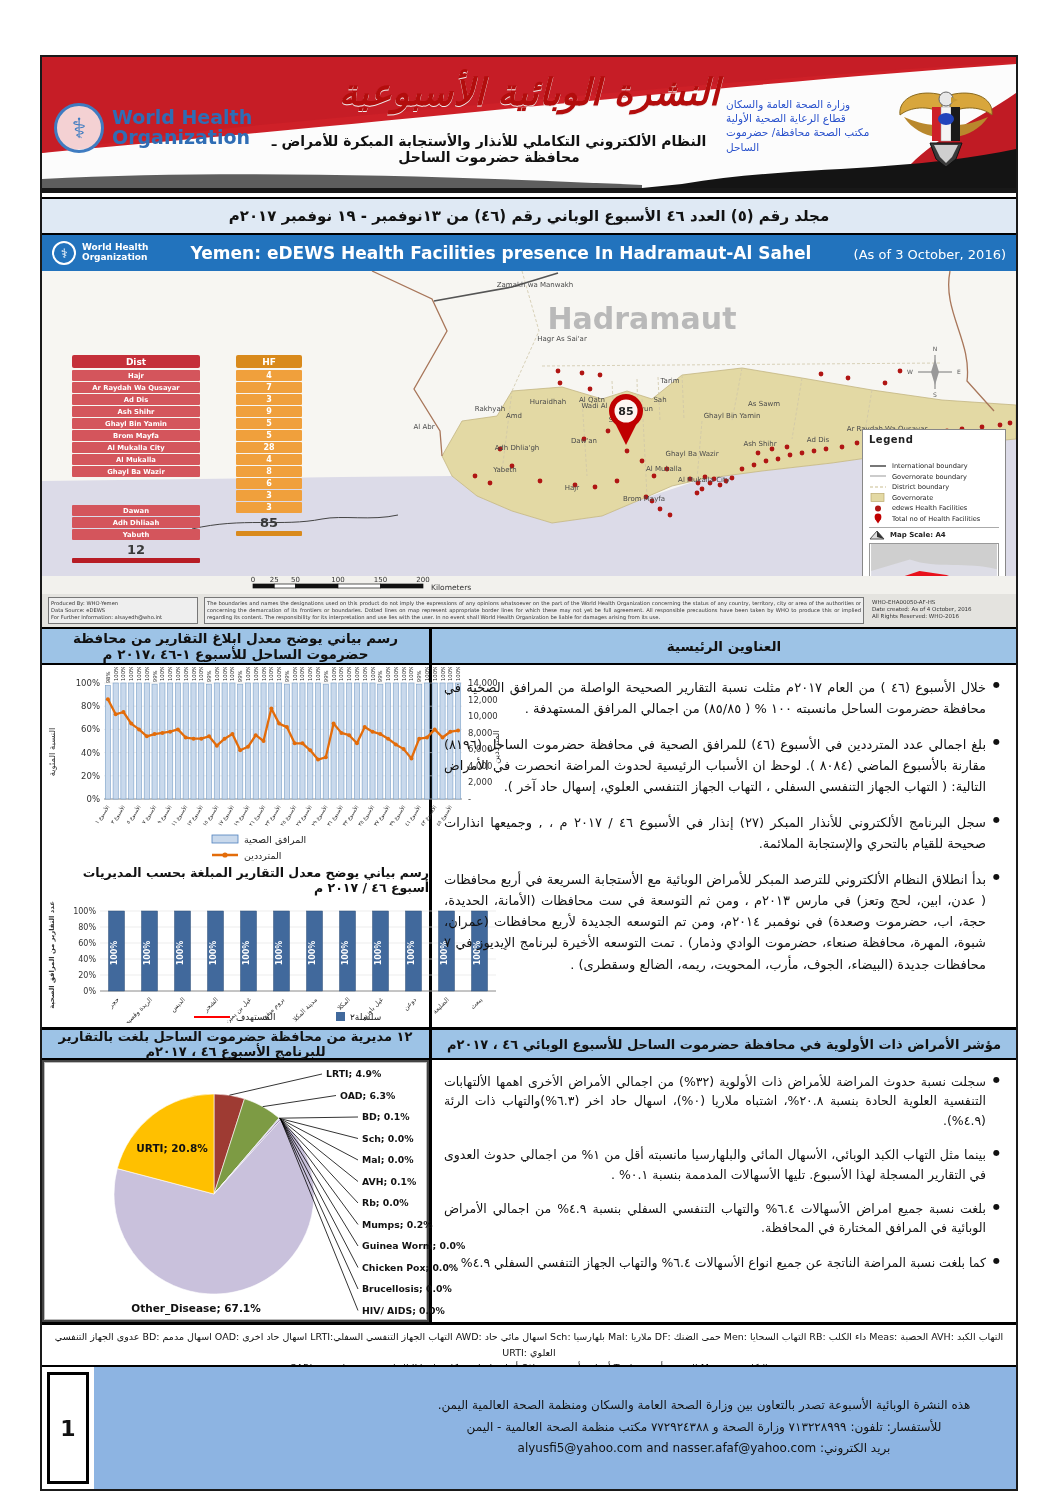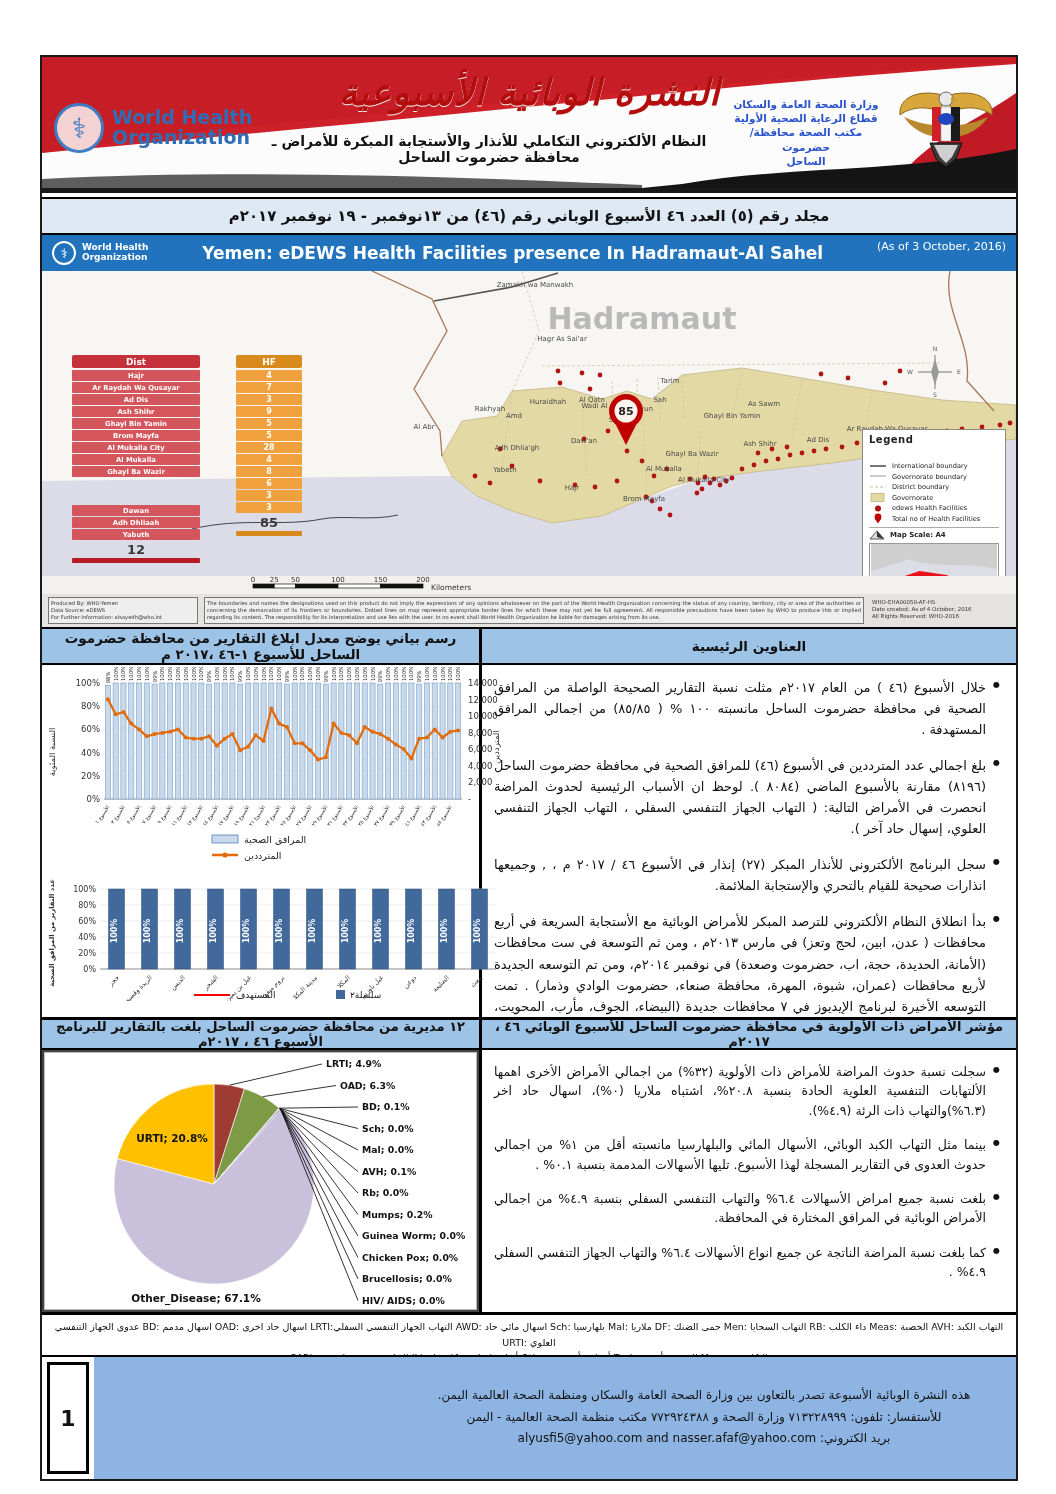--- a/index.html
+++ b/index.html
@@ -6,53 +6,53 @@
 body{width:1056px;height:1494px;position:relative;background:#fff;font-family:"DejaVu Sans",sans-serif;color:#111}
 .page{position:absolute;left:40px;top:55px;width:978px;border:2px solid #1a1a1a;background:#fff}
 
 .banner{position:relative;height:136px;border-bottom:5px solid #181818;overflow:hidden;background:#fbfbfb}
 .banner svg.flagbg{position:absolute;left:0;top:0}
 .who-block{position:absolute;left:12px;top:46px;display:flex;align-items:center;gap:8px}
 .who-circle{width:50px;height:50px;border:3px solid #3f7cc1;border-radius:50%;color:#3f7cc1;font-size:28px;display:flex;align-items:center;justify-content:center;background:rgba(255,255,255,.8)}
 .who-name{color:#2f6db5;font-weight:bold;font-size:19px;line-height:1.05}
 .main-title{position:absolute;top:14px;left:0;right:0;text-align:center;color:#b30d0d;font-size:37px;font-weight:bold;font-style:italic;text-shadow:0 1px 0 #eee}
 .sub-title{position:absolute;top:76px;left:200px;right:280px;text-align:center;font-weight:bold;font-size:14px;direction:rtl}
-.ministry{position:absolute;right:130px;top:40px;width:160px;text-align:center;color:#2a52cc;font-weight:bold;font-size:10.5px;line-height:1.35;direction:rtl}
+.ministry{position:absolute;right:130px;top:40px;width:160px;text-align:left;color:#2a52cc;font-weight:normal;font-size:10.5px;line-height:1.35;direction:rtl}
 .emblem{position:absolute;right:14px;top:28px}
 
 .volbar{height:38px;border-top:2px solid #000;border-bottom:2px solid #000;margin-top:4px;background:#dfe9f4;display:flex;align-items:center;justify-content:center;font-weight:bold;font-size:15px;direction:rtl}
 
 .map-block{border-bottom:2px solid #000}
 .map-head{height:36px;background:#2273bd;display:flex;align-items:center;color:#fff;padding:0 10px;gap:8px}
 .who-mini{display:flex;align-items:center;gap:6px}
 .who-mini .c{width:24px;height:24px;border:2px solid #fff;border-radius:50%;display:flex;align-items:center;justify-content:center;font-size:13px}
 .who-mini .t{font-size:9px;font-weight:bold;line-height:1.1}
 .map-title{flex:1;text-align:center;font-weight:bold;font-size:17px}
-.map-asof{font-size:11px;align-self:flex-end;padding-bottom:18px}
+.map-asof{font-size:13px;align-self:flex-end;padding-bottom:9px}
 .map-body{position:relative;height:305px;background:#f7f6f2;overflow:hidden}
 .mtbl{position:absolute;font-weight:bold;text-align:center}
 .mtbl .hd{height:13px;color:#fff;font-size:9px;display:flex;align-items:center;justify-content:center;border-radius:2px;margin-bottom:2px}
 .mtbl .rw{height:11px;color:#fff;font-size:6.8px;display:flex;align-items:center;justify-content:center;margin-bottom:1px;border-radius:1px}
 .mtbl .tot{height:17px;color:#3a3a3a;font-size:13px;display:flex;align-items:center;justify-content:center}
 .mtbl .bar{height:5px;border-radius:1px}
 #dist-tbl{left:30px;top:84px;width:128px}
 #hf-tbl{left:194px;top:84px;width:66px}
 .legendbox{position:absolute;right:10px;top:158px;width:144px;background:#fff;border:1px solid #888;padding:4px 6px;font-size:6.6px;color:#222}
 .legendbox h4{font-size:10px;letter-spacing:.5px;margin-bottom:16px}
 .lg-row{display:flex;align-items:center;gap:5px;height:10.5px}
 .scale-row{border-top:1px solid #aaa;margin-top:3px;padding-top:2px;display:flex;align-items:center;gap:5px;font-size:7px;font-weight:bold}
 .inset{margin-top:3px;border:1px solid #999;display:block}
 .scale-strip{height:18px;background:#f2f1ed;position:relative}
 .disc-strip{height:33px;background:#e4e3df;display:flex;gap:6px;padding:3px 6px;font-size:5.2px;color:#333;line-height:1.3}
 .disc-left{width:150px;border:1px solid #777;padding:2px;background:#eee}
 .disc-mid{flex:1;border:1px solid #777;padding:2px;background:#eee;text-align:justify}
 .disc-right{width:140px;padding:2px;font-size:5.5px}
 
 .twocol{display:flex;border-bottom:3px solid #000}
-.col-left{width:440px;border-right:3px solid #000}
+.col-left{width:390px;border-right:3px solid #000}
 .col-right{flex:1}
 .sec-head{background:#9dc3e6;border-bottom:2px solid #000;display:flex;align-items:center;justify-content:center;font-weight:bold;direction:rtl;text-align:center}
 .h36{height:36px;font-size:13.5px}
 .h30{height:30px;font-size:13px}
 .bullets{direction:rtl;text-align:justify;padding:12px 16px 4px 12px;overflow:hidden}
 .bullets p{position:relative;padding-right:14px;margin-bottom:15px}
 .bullets p::before{content:"●";position:absolute;right:0;top:2px;font-size:8px}
 #headlines-body{height:352px;font-size:13px;line-height:1.62}
 #priority-body{height:240px;font-size:12.5px;line-height:1.55}
 .chartwrap{padding:2px 2px 0 2px}
@@ -566,20 +566,21 @@
             <circle cx="406.32608695652175" cy="64.72" r="2" fill="#e36c0a"></circle>
             <circle cx="414.10869565217394" cy="63.56" r="2" fill="#e36c0a"></circle>
             <text x="11" y="85" font-size="8.5" fill="#333" text-anchor="middle" transform="rotate(-90 11 85)">النسبة المئوية</text>
             <text x="455" y="80" font-size="8.5" fill="#333" text-anchor="middle" transform="rotate(-90 455 80)">المترددين</text>
             <rect x="168" y="168" width="26" height="8" fill="#c9d9ec" stroke="#4f81bd" stroke-width="0.8"></rect>
             <text x="200" y="176" font-size="9.5" fill="#222">المرافق الصحية</text>
             <line x1="168" y1="188" x2="194" y2="188" stroke="#e36c0a" stroke-width="2.5"></line>
             <circle cx="181" cy="188" r="2.6" fill="#e36c0a"></circle>
             <text x="200" y="192" font-size="9.5" fill="#222">المترددين</text>
           </svg></div>
+      <div class="bar-title">رسم بياني يوضح معدل التقارير المبلغة بحسب المديريات أسبوع ٤٦ / ٢٠١٧ م</div>
       <div class="chartwrap"><svg id="district-svg" width="464" height="130" viewBox="0 0 464 130">
             <line x1="56" y1="98" x2="452" y2="98" stroke="#8a8a8a" stroke-width="1"></line>
             <text x="52" y="101" font-size="8" text-anchor="end" fill="#333">0%</text>
             <line x1="56" y1="82" x2="452" y2="82" stroke="#e0e0e0" stroke-width="0.6"></line>
             <text x="52" y="85" font-size="8" text-anchor="end" fill="#333">20%</text>
             <line x1="56" y1="66" x2="452" y2="66" stroke="#e0e0e0" stroke-width="0.6"></line>
             <text x="52" y="69" font-size="8" text-anchor="end" fill="#333">40%</text>
             <line x1="56" y1="50" x2="452" y2="50" stroke="#e0e0e0" stroke-width="0.6"></line>
             <text x="52" y="53" font-size="8" text-anchor="end" fill="#333">60%</text>
             <line x1="56" y1="34" x2="452" y2="34" stroke="#e0e0e0" stroke-width="0.6"></line>

